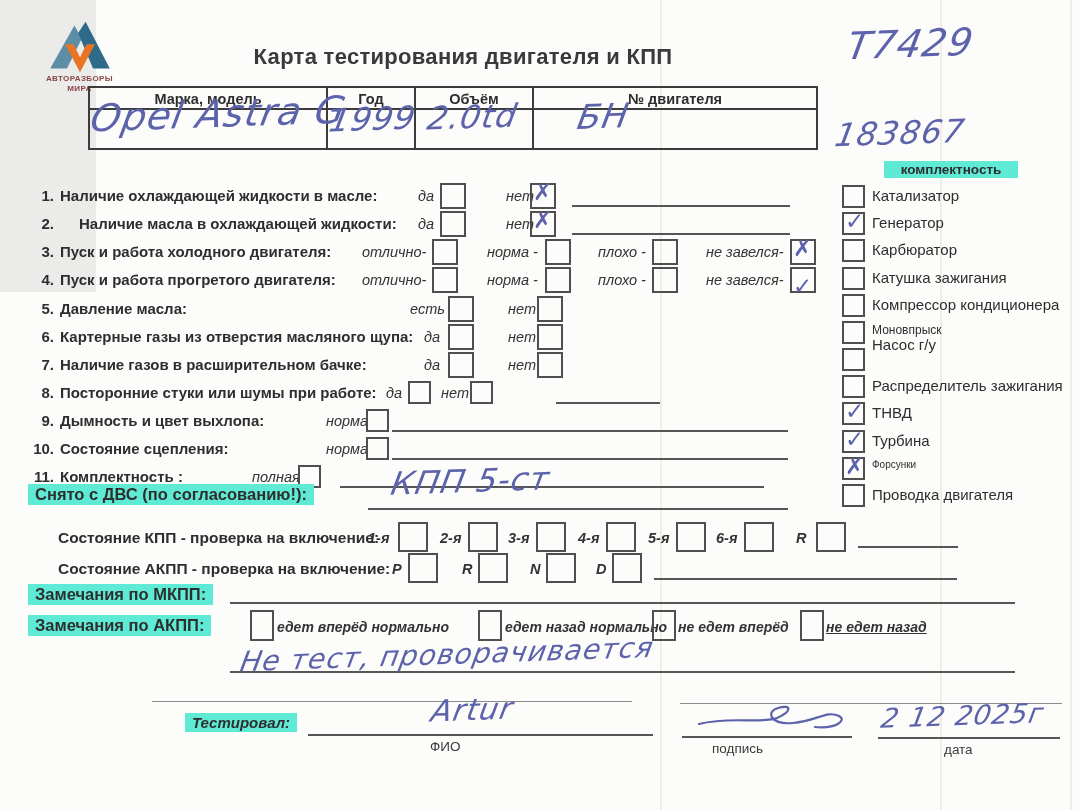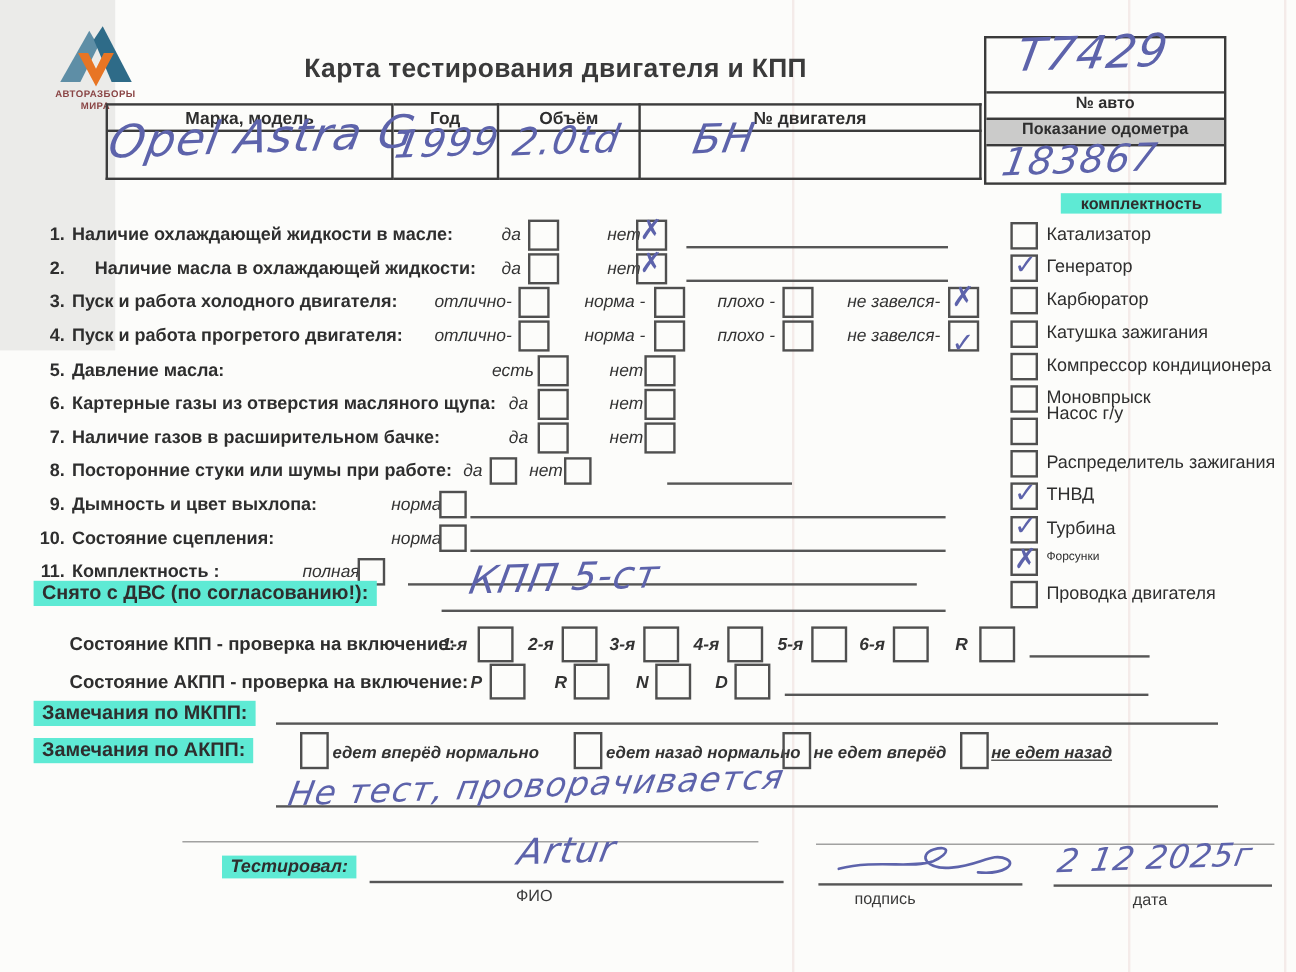--- a/index.html
+++ b/index.html
@@ -72,26 +72,20 @@
       <div class="vcell val" style="width:88px;"></div>
       <div class="vcell val" style="width:118px;"></div>
       <div class="vcell val" style="width:284px;"></div>
     </div>
   </div>
   <div class="hand" style="left:92px;top:92px;font-size:38px;">Opel Astra G</div>
   <div class="hand" style="left:330px;top:100px;font-size:32px;">1999</div>
   <div class="hand" style="left:428px;top:98px;font-size:32px;">2.0td</div>
   <div class="hand" style="left:578px;top:96px;font-size:34px;">БН</div>
 
-  <div class="abs abox" style="left:820px;top:30px;width:198px;">
-    <div style="height:44px;"></div>
-    <div class="arow" style="height:22px;">№ авто</div>
-    <div class="arow gray" style="height:22px;">Показание одометра</div>
-    <div style="height:30px;border-top:2px solid #3a3a3a;"></div>
-  </div>
   <div class="hand" style="left:848px;top:22px;font-size:38px;">Т7429</div>
   <div class="hand" style="left:836px;top:114px;font-size:32px;">183867</div>
 
   <div class="abs glabel gray" style="left:884px;top:161px;width:120px;text-align:center;font-size:13.5px;">комплектность</div>
   <div>
     <div class="cb sm" style="left:842px;top:185px;">
         <span class="mark"></span>
       </div>
     <div class="abs" style="left:872px;top:187px;font-size:15px;">Катализатор</div>
     <div class="cb sm" style="left:842px;top:212px;">
@@ -106,21 +100,21 @@
         <span class="mark"></span>
       </div>
     <div class="abs" style="left:872px;top:269px;font-size:15px;">Катушка зажигания</div>
     <div class="cb sm" style="left:842px;top:294px;">
         <span class="mark"></span>
       </div>
     <div class="abs" style="left:872px;top:296px;font-size:15px;">Компрессор кондиционера</div>
     <div class="cb sm" style="left:842px;top:321px;">
         <span class="mark"></span>
       </div>
-    <div class="abs" style="left:872px;top:323px;font-size:15px;">Моновпрыск</div>
+    <div class="abs" style="left:872px;top:323px;font-size:12px;">Моновпрыск</div>
     <div class="cb sm" style="left:842px;top:348px;">
         <span class="mark"></span>
       </div>
     <div class="abs" style="left:872px;top:336px;font-size:15px;">Насос г/у</div>
     <div class="cb sm" style="left:842px;top:375px;">
         <span class="mark"></span>
       </div>
     <div class="abs" style="left:872px;top:377px;font-size:15px;">Распределитель зажигания</div>
     <div class="cb sm" style="left:842px;top:402px;">
         <span class="mark">✓</span>

